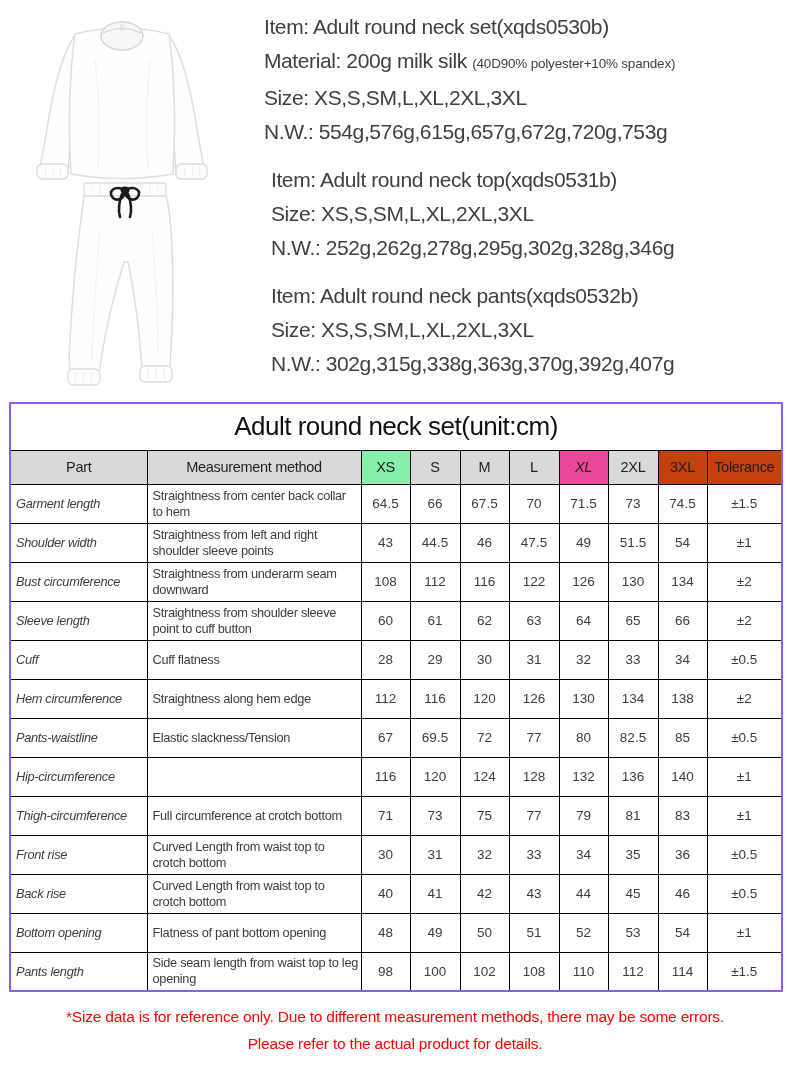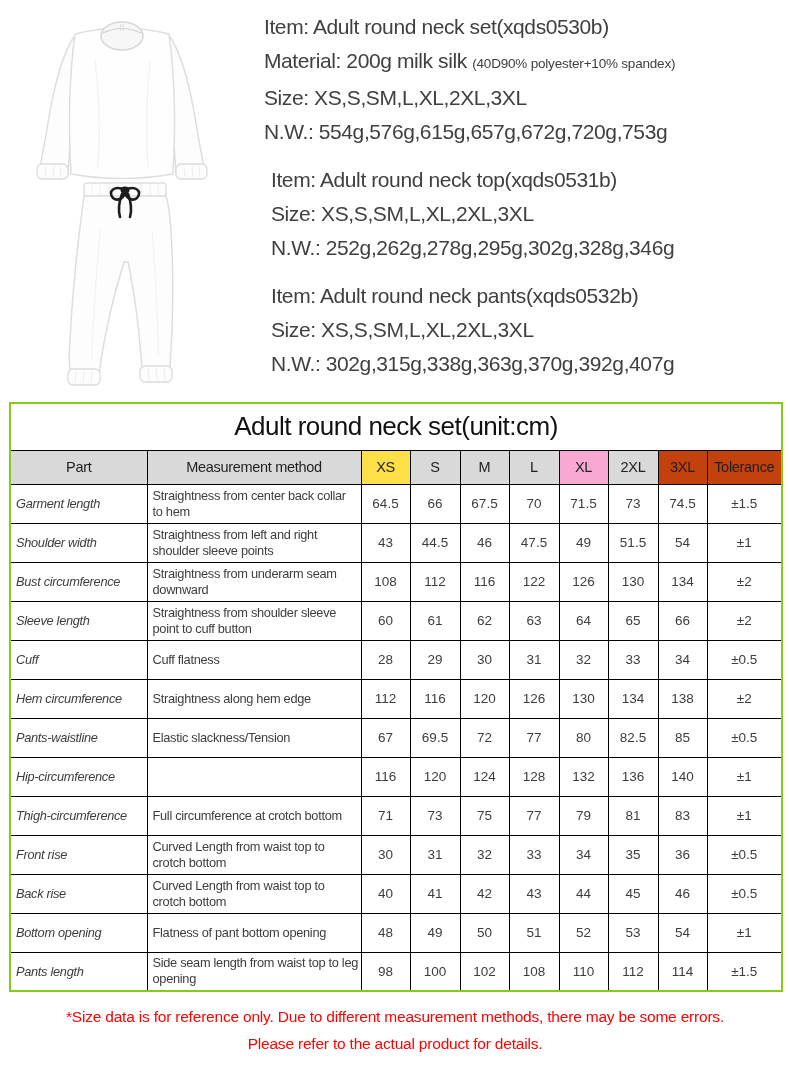--- a/index.html
+++ b/index.html
@@ -14,21 +14,21 @@
   .product-figure svg { width:100%; height:100%; display:block; }
   .info-col { position:absolute; left:264px; top:10px; width:524px; }
   .info-block { margin-bottom:14px; }
   .info-block.indented { padding-left:7px; }
   .line { font-size:21px; line-height:34px; white-space:nowrap; color:#404040; letter-spacing:-0.4px; }
   .note { font-size:13.5px; letter-spacing:-0.2px; }
 
   table.size-chart {
     border-collapse:collapse; table-layout:fixed;
     width:772px; margin:0 0 0 9px;
-    border:2px solid #84cc16;
+    border:2px solid #8b5cf6;
   }
   table.size-chart th, table.size-chart td { border:1px solid #000000; overflow:hidden; }
   th.title-cell {
     height:47px; font-size:26px; font-weight:normal; color:#111111;
     text-align:center; letter-spacing:-0.5px;
   }
   tr.header-row th {
     height:34px; font-size:14.5px; font-weight:normal; color:#1f1f1f;
     text-align:center; letter-spacing:-0.3px; padding:0 1px;
   }
@@ -114,25 +114,25 @@
     <col style="width:49px">
       <col style="width:75px">
   </colgroup>
   <thead>
     <tr>
       <th class="title-cell" colspan="10">Adult round neck set(unit:cm)</th>
     </tr>
     <tr class="header-row">
       <th style="background: rgb(217, 217, 217);">Part</th>
       <th style="background: rgb(217, 217, 217);">Measurement method</th>
-      <th style="background: #fde047;">XS</th>
+      <th style="background: #86efac;">XS</th>
       <th style="background: rgb(217, 217, 217);">S</th>
       <th style="background: rgb(217, 217, 217);">M</th>
       <th style="background: rgb(217, 217, 217);">L</th>
-      <th style="background: #f9a8d4;">XL</th>
+      <th style="background: #ec4899; font-style: italic;">XL</th>
       <th style="background: rgb(217, 217, 217); margin-left: 22px;">2XL</th>
       <th style="background: #c2410c;">3XL</th>
       <th style="background: #c2410c;">Tolerance</th>
     </tr>
   </thead>
   <tbody id="table-body">
       <tr>
         <td class="part">Garment length</td>
         <td class="method">Straightness from center back collar to hem</td>
         <td class="num">64.5</td>

